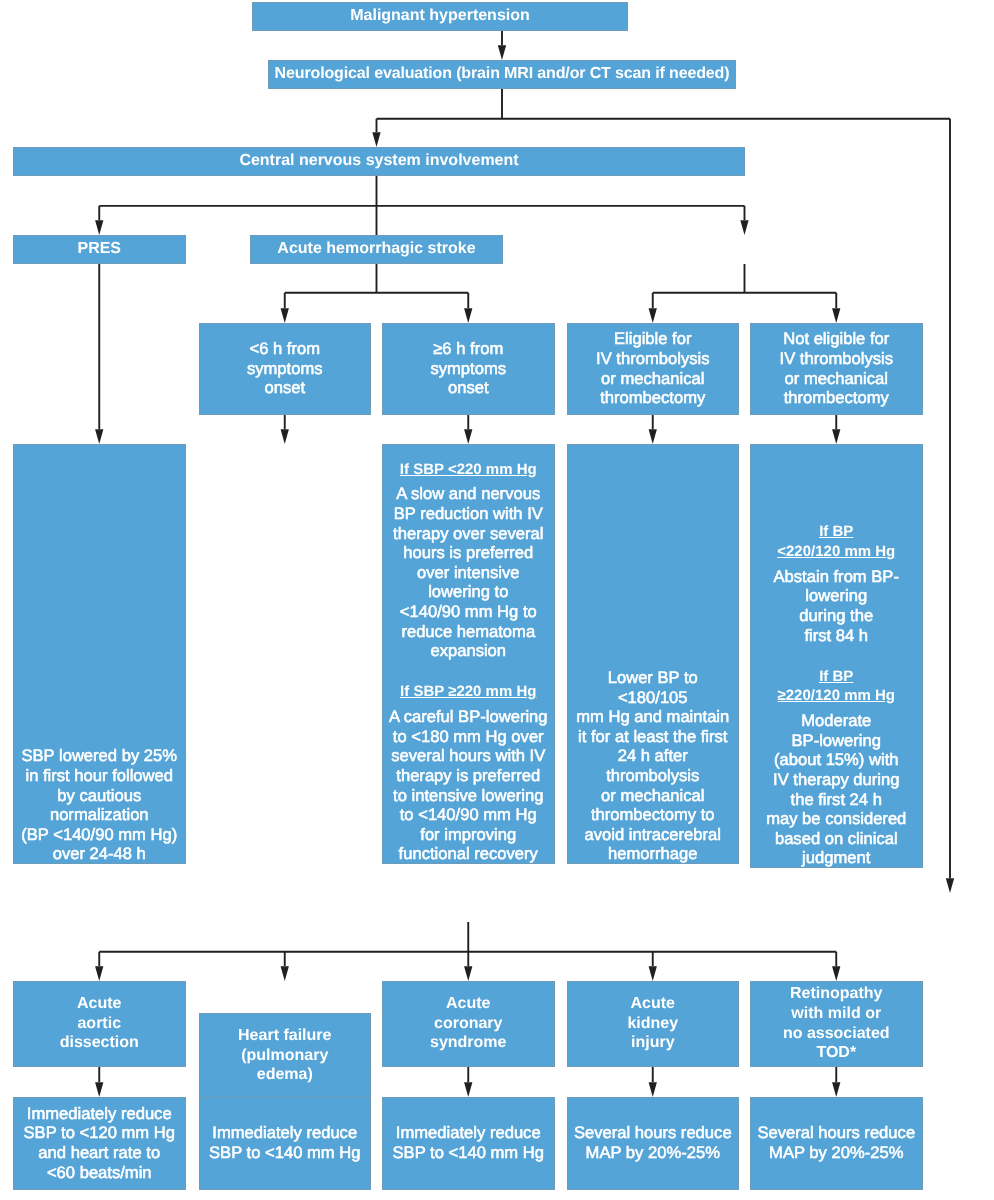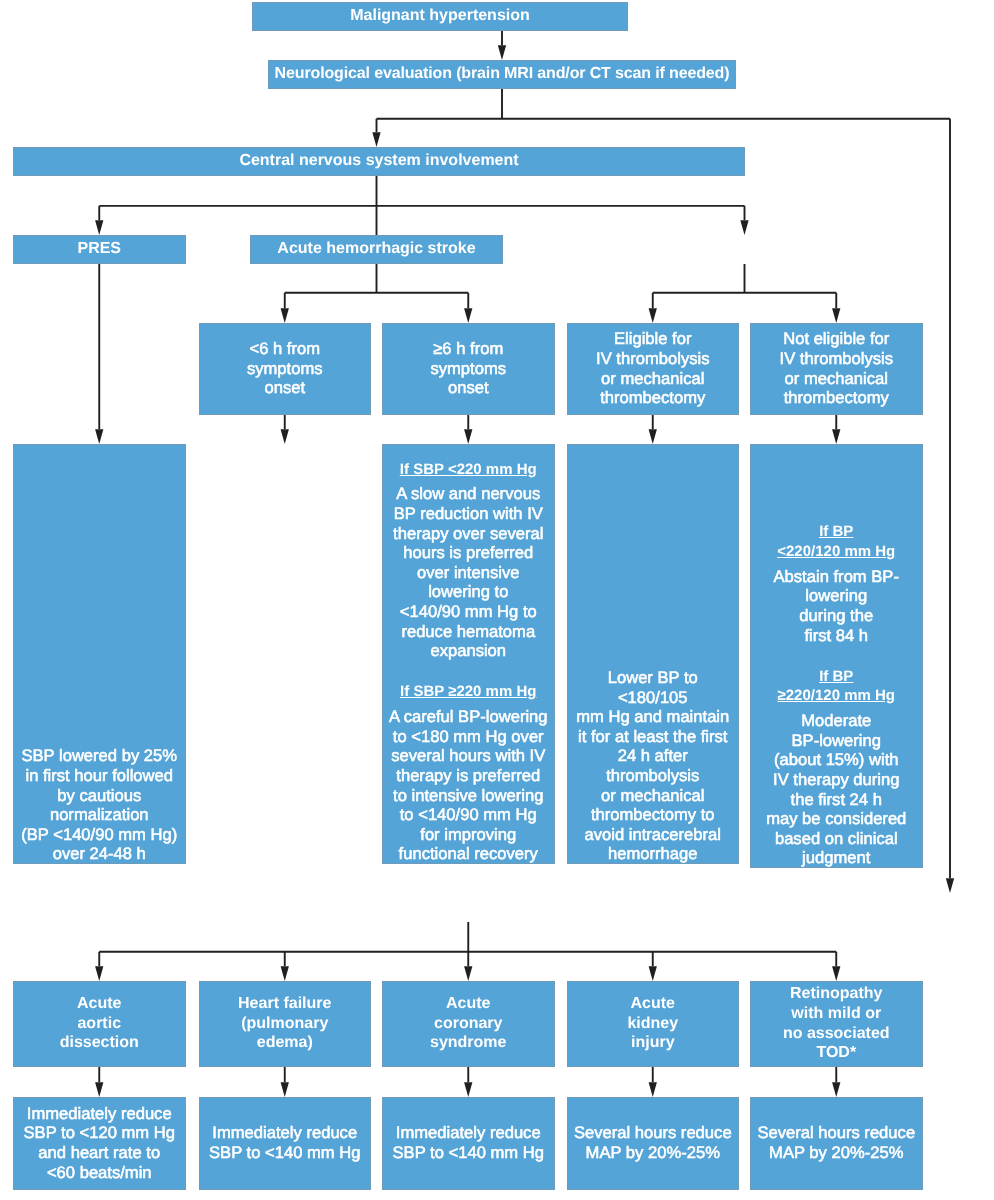--- a/index.html
+++ b/index.html
@@ -282,21 +282,21 @@
         <div class="ln">judgment</div>
       </div>
   </div>
   <div class="node bold" style="left:13.0px;top:981px;width:172.5px;height:86px">
     <div class="inner">
         <div class="ln">Acute</div>
         <div class="ln">aortic</div>
         <div class="ln">dissection</div>
       </div>
   </div>
-  <div class="node bold" style="left:198.5px;top:981px;width:172.5px;height:86px">
+  <div class="node bold" style="left:198.5px;top:1013px;width:172.5px;height:86px">
     <div class="inner">
         <div class="ln">Heart failure</div>
         <div class="ln">(pulmonary</div>
         <div class="ln">edema)</div>
       </div>
   </div>
   <div class="node bold" style="left:382.0px;top:981px;width:172.5px;height:86px">
     <div class="inner">
         <div class="ln">Acute</div>
         <div class="ln">coronary</div>

